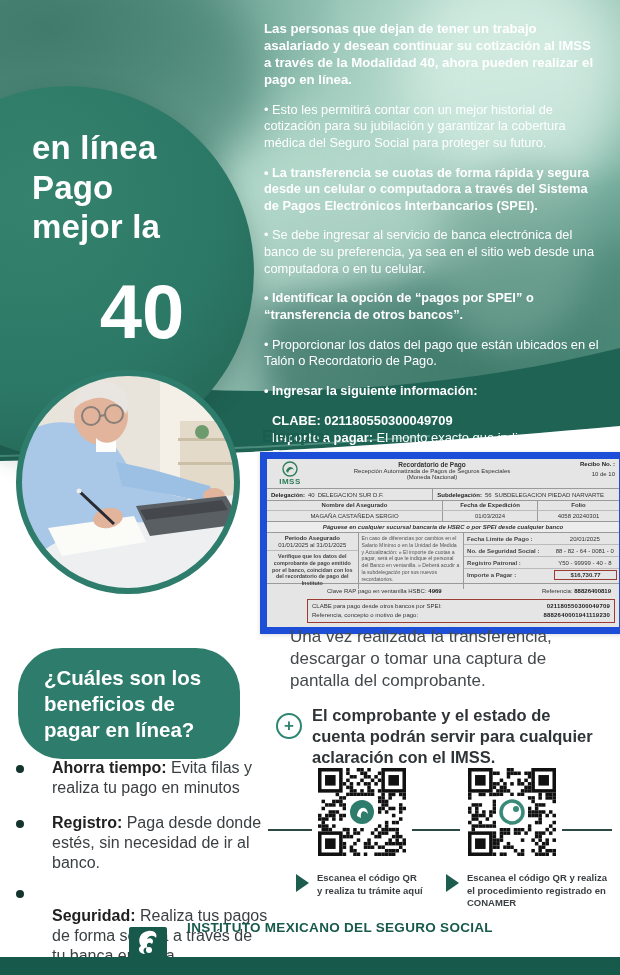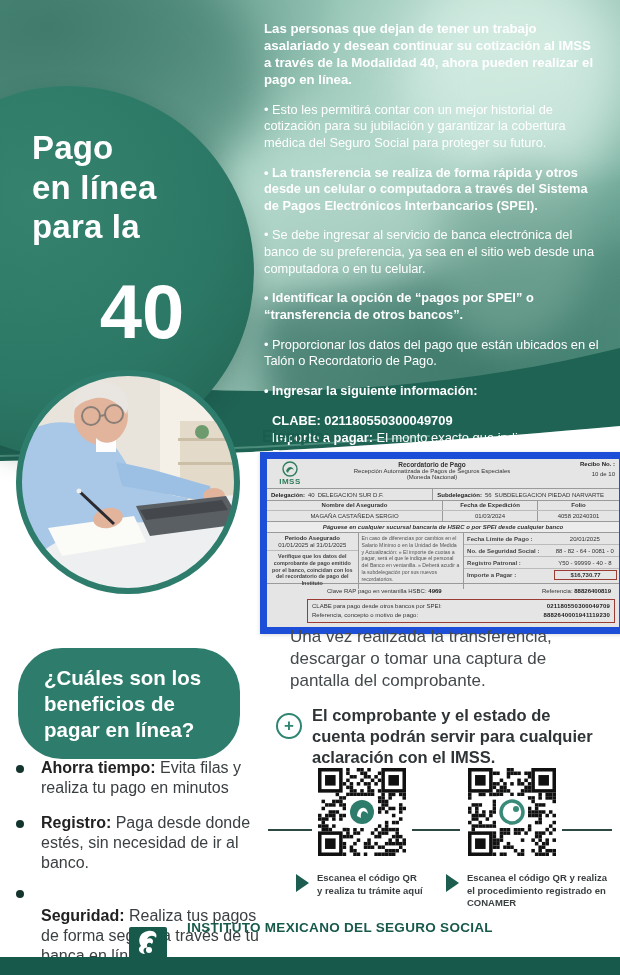--- a/index.html
+++ b/index.html
@@ -95,21 +95,21 @@
   .ql1{left:268px;width:44px;} .ql2{left:412px;width:48px;} .ql3{left:562px;width:50px;}
   .caption{position:absolute;top:872px;display:flex;gap:8px;z-index:6;}
   .cap-left{left:296px;width:150px;} .cap-right{left:446px;width:165px;}
   .tri{width:0;height:0;border-top:9px solid transparent;border-bottom:9px solid transparent;border-left:13px solid #1c5d4f;margin-top:2px;flex:0 0 auto;}
   .cap-text{font-size:9.5px;font-weight:700;color:#3a3f42;line-height:1.32;white-space:pre-line;}
 
   
   .benefit-pill{position:absolute;left:18px;top:648px;width:222px;background:#2e7d6c;border-radius:44px;
     padding:17px 14px 17px 26px;color:#fff;font-weight:700;font-size:20.5px;line-height:1.26;z-index:6;box-sizing:border-box;}
   .benefit-list{position:absolute;left:16px;top:758px;width:252px;z-index:6;}
-  .b-item{display:flex;gap:17px;margin-bottom:15px;}
+  .b-item{display:flex;gap:28px;margin-bottom:15px;}
   .b-dot{flex:0 0 auto;width:8px;height:8px;border-radius:50%;background:#14352e;margin-top:7px;}
   .b-text{font-size:16px;line-height:1.25;color:#3a3f42;}
   .b-text b{color:#222;}
   .b-item.offset .b-text{margin-top:18px;}
   .b-item.offset .b-dot{margin-top:2px;}
 
   
   .footer{position:absolute;left:0;top:920px;width:620px;display:flex;justify-content:center;align-items:center;gap:10px;z-index:6;}
   .f-text .org{font-size:13.5px;font-weight:700;color:#17594b;letter-spacing:.3px;padding-left:8px;}
   .f-text .slogan{font-size:8.3px;font-weight:400;color:#17594b;letter-spacing:1px;margin-top:20px;}
@@ -129,23 +129,23 @@
   </div>
 
   <svg class="wave" viewBox="0 0 620 132" preserveAspectRatio="none">
     <path d="M0,28 C200,64 420,58 620,8 L620,86 C420,104 200,117 0,121 Z" fill="#1f6354"></path>
     <path d="M0,121 C200,117 420,104 620,86 L620,132 L0,132 Z" fill="#ffffff"></path>
     <path d="M0,116 C150,113 300,106 430,96" fill="none" stroke="#6fae9d" stroke-width="2" opacity="0.55"></path>
   </svg>
 
   <div class="title-circle">
     <div class="title-lines">
+      <div>en línea</div>
       <div>Pago</div>
-      <div>en línea</div>
-      <div>para la</div>
+      <div>mejor la</div>
     </div>
     <div class="title-num">40</div>
   </div>
 
   <svg class="man-photo" viewBox="0 0 232 232">
     <defs>
         <clipPath id="pc">
           <circle cx="116" cy="116" r="111"></circle>
         </clipPath>
       </defs>
@@ -172,21 +172,21 @@
       <circle cx="67" cy="125" r="2.5" fill="#eeeeee"></circle>
       <path d="M124,140 L214,130 L230,158 L138,170 Z" fill="#5a5f63"></path>
       <path d="M128,144 L210,134 L216,144 L134,154 Z" fill="#44484c"></path>
     </g>
     <circle cx="116" cy="116" r="109" fill="none" stroke="#2e7d6c" stroke-width="6"></circle>
   </svg>
 
   <div class="col-right">
     <p class="intro">Las personas que dejan de tener un trabajo asalariado y desean continuar su cotización al IMSS a través de la Modalidad 40, ahora pueden realizar el pago en línea.</p>
     <p>• Esto les permitirá contar con un mejor historial de cotización para su jubilación y garantizar la cobertura médica del Seguro Social para proteger su futuro.</p>
-    <p class="bb">• La transferencia se realiza de forma rápida y otros desde un celular o computadora a través del Sistema de Pagos Electrónicos Interbancarios (SPEI).</p>
+    <p class="bb">• La transferencia se cuotas de forma rápida y segura desde un celular o computadora a través del Sistema de Pagos Electrónicos Interbancarios (SPEI).</p>
     <p>• Se debe ingresar al servicio de banca electrónica del banco de su preferencia, ya sea en el sitio web desde una computadora o en tu celular.</p>
     <p class="bb">• Identificar la opción de “pagos por SPEI” o “transferencia de otros bancos”.</p>
     <p>• Proporcionar los datos del pago que están ubicados en el Talón o Recordatorio de Pago.</p>
     <p class="bb">• Ingresar la siguiente información:</p>
     <div class="info-block">
       <div><span class="ib-b">CLABE: 021180550300049709</span><span></span></div>
       <div><span class="ib-b">Importe a pagar:</span><span> El monto exacto que indica el Recordatorio de Pago.</span></div>
       <div><span class="ib-b">Referencia o concepto de pago:</span><span> La referencia exacta que indica el Recordatorio de Pago.</span></div>
     </div>
     <div class="white-rule"></div>

